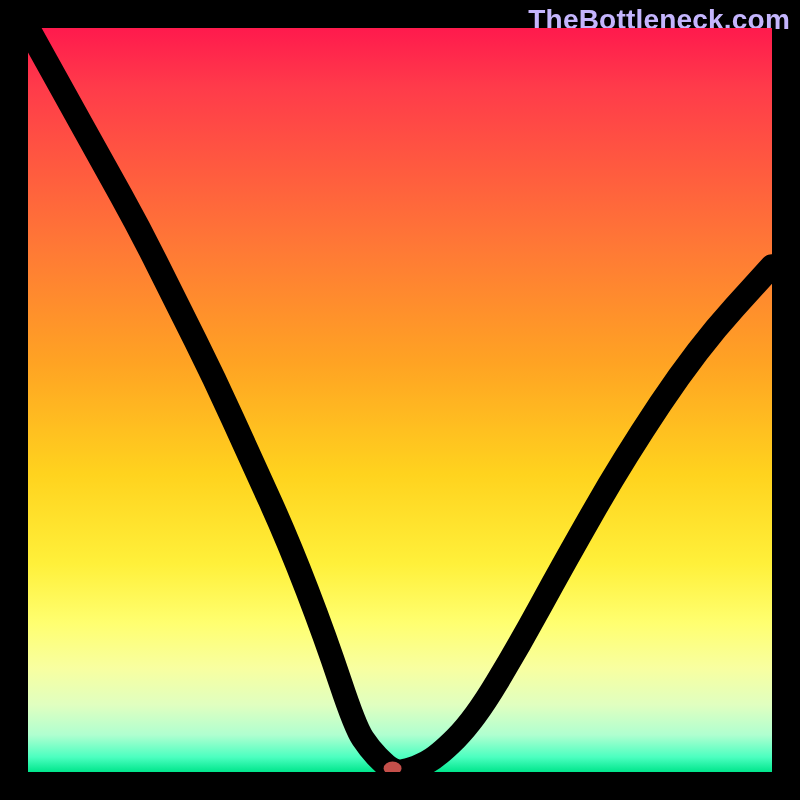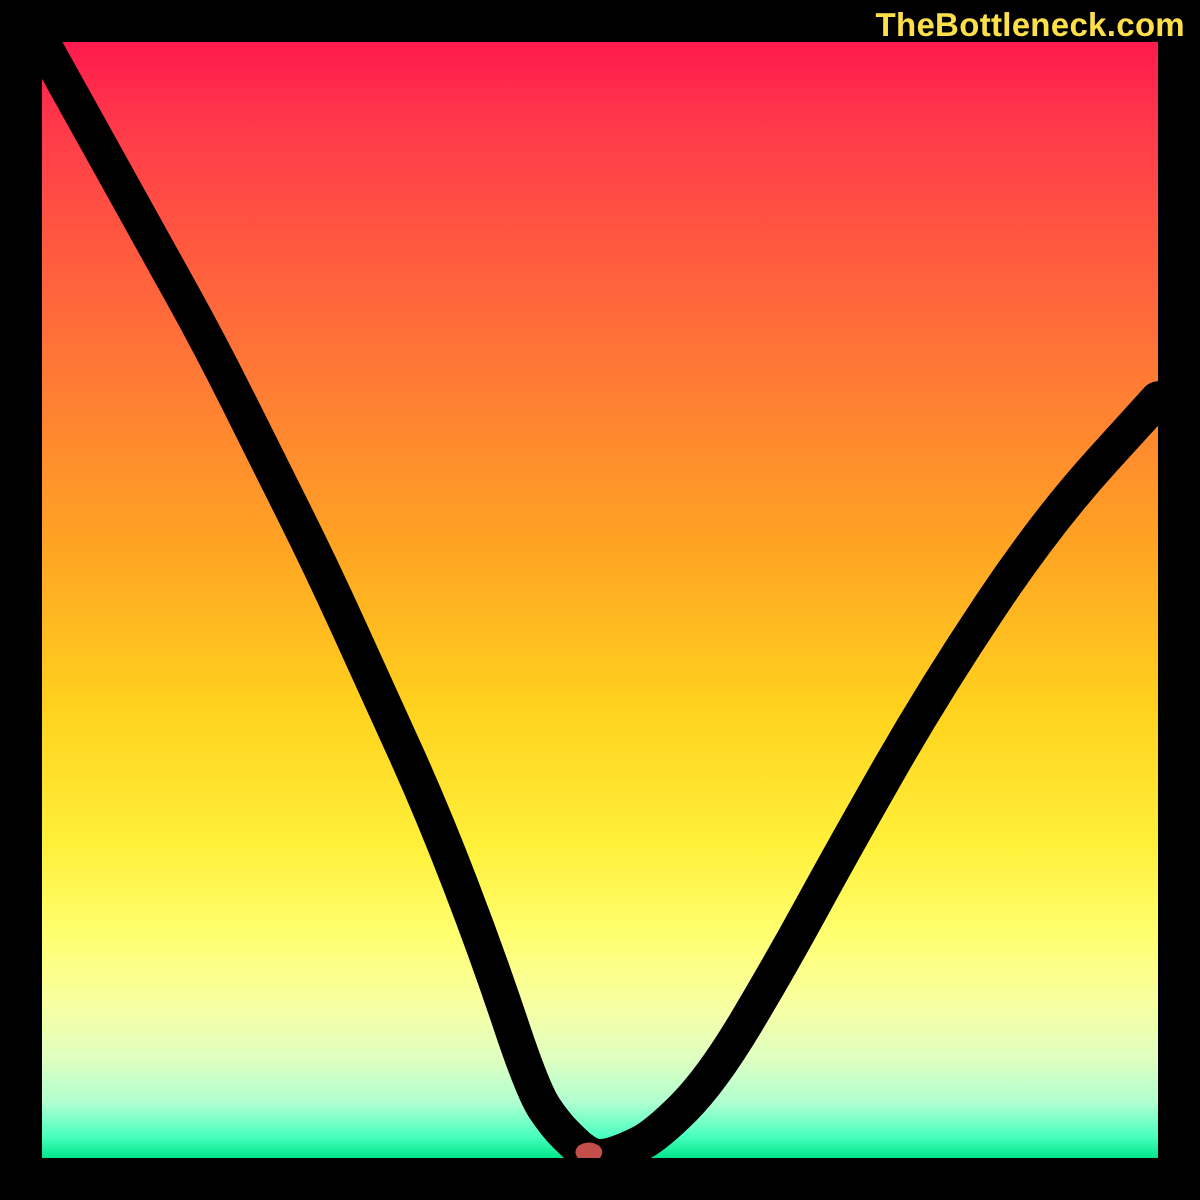--- a/index.html
+++ b/index.html
@@ -14,22 +14,22 @@
   .frame {
     position: relative;
     width: 800px;
     height: 800px;
     background: #000;
   }
   .watermark {
     position: absolute;
     top: 4px;
     right: 10px;
-    color: #fde047;
-    font-size: 22px;
+    color: #c4b5fd;
+    font-size: 28px;
     font-weight: 600;
     letter-spacing: 0.2px;
     user-select: none;
   }
   .plot-area {
     position: absolute;
     left: 28px;
     top: 28px;
     width: 744px;
     height: 744px;

